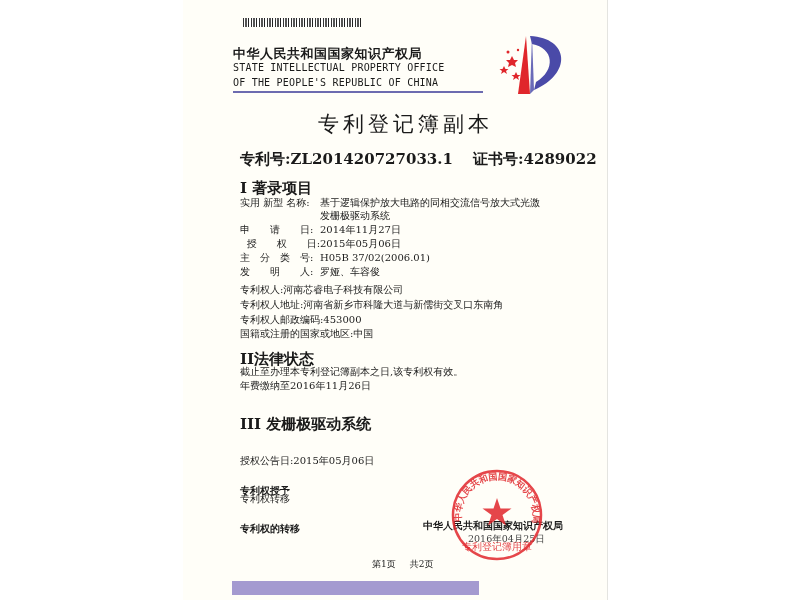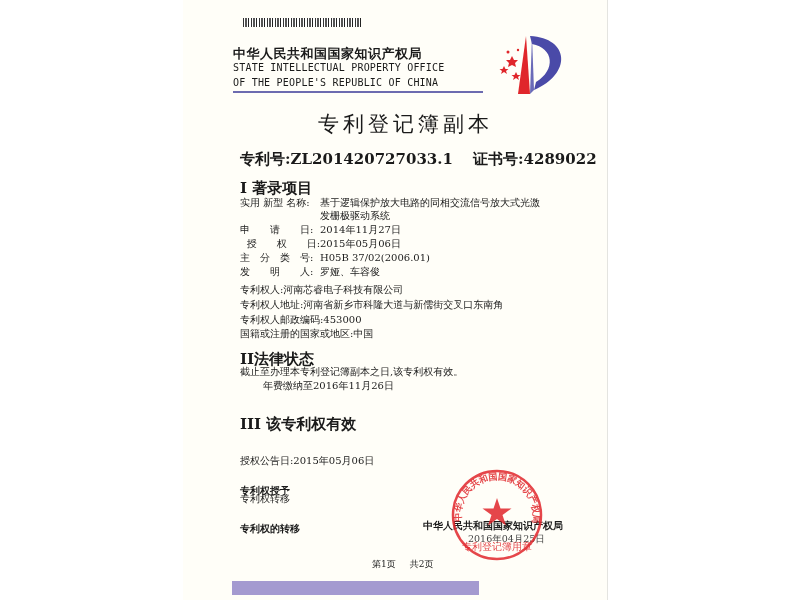--- a/index.html
+++ b/index.html
@@ -82,23 +82,23 @@
   <span class="lbl">发　　明　　人:</span><span class="val">罗娅、车容俊</span>
 </div>
 
 <div class="abs line" style="top:283px;">专利权人:河南芯睿电子科技有限公司</div>
 <div class="abs line" style="top:298px;">专利权人地址:河南省新乡市科隆大道与新儒街交叉口东南角</div>
 <div class="abs line" style="top:313px;">专利权人邮政编码:453000</div>
 <div class="abs line" style="top:327px;">国籍或注册的国家或地区:中国</div>
 
 <div class="abs sec" style="top:350px;">II法律状态</div>
 <div class="abs line" style="top:365px;">截止至办理本专利登记簿副本之日,该专利权有效。</div>
-<div class="abs line" style="top:379px;margin-left:23px;">年费缴纳至2016年11月26日</div>
+<div class="abs line" style="top:379px;">年费缴纳至2016年11月26日</div>
 
-<div class="abs sec" style="top:415px;">III 该专利权有效</div>
+<div class="abs sec" style="top:415px;">III 发栅极驱动系统</div>
 <div class="abs line bold" style="top:440px;">专利权授予</div>
 <div class="abs line" style="top:454px;">授权公告日:2015年05月06日</div>
 <div class="abs line bold" style="top:478px;">专利权的转移</div>
 <div class="abs line" style="top:492px;">专利权转移</div>
 
 <div class="abs issuer">中华人民共和国国家知识产权局</div>
 <div class="abs issue-date">2016年04月25日</div>
 
 <svg class="abs seal" viewBox="0 0 94 94">
   <defs>

